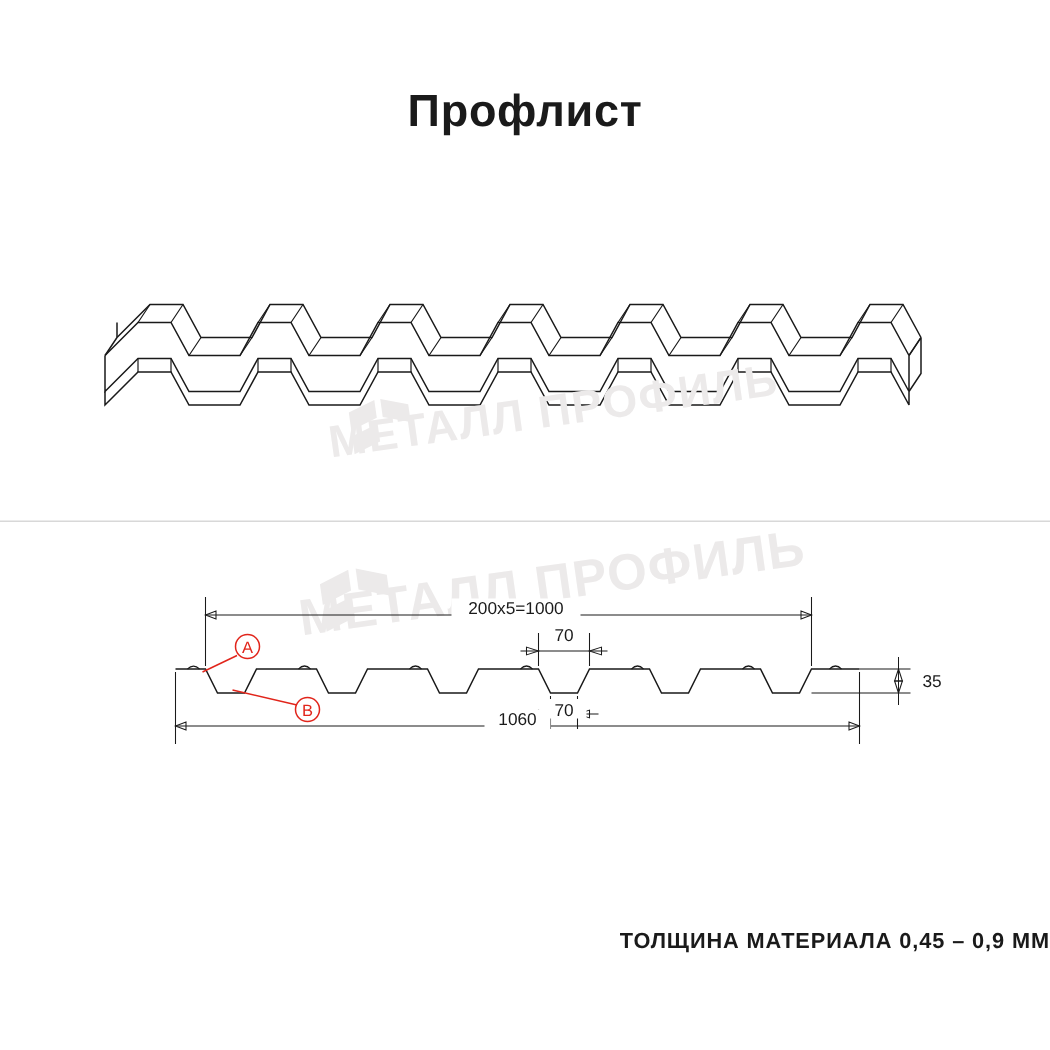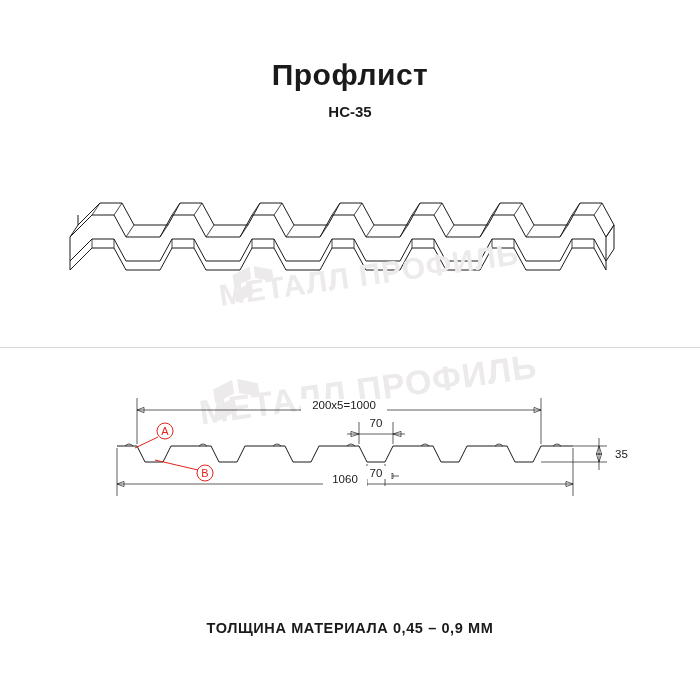--- a/index.html
+++ b/index.html
@@ -95,21 +95,21 @@
     position: absolute;
     pointer-events: none;
   }
 
   
   .footer {
     position: absolute;
     top: 620px;
     left: 0;
     width: 700px;
-    text-align: center;
+    text-align: right;
     font-size: 14.5px;
     font-weight: bold;
     letter-spacing: 0.6px;
     color: #1a1a1a;
   }
 
   svg { display: block; overflow: visible; }
   .ln { fill: none; stroke: #1a1a1a; stroke-width: 1; }
   .ln-thin { fill: none; stroke: #1a1a1a; stroke-width: 0.8; }
   .dim { fill: none; stroke: #1a1a1a; stroke-width: 0.7; }
@@ -124,21 +124,20 @@
     font-size: 11px;
     fill: #e1251b;
   }
 </style>
 </head>
 <body>
 
 <div id="page">
 
   <div class="title">Профлист</div>
-  <div class="subtitle">НС-35</div>
 
   <div class="persp-wrap">
     <svg width="580" height="140" viewBox="0 0 580 140">
 
       <path class="ln" d="M 18 50
         L 40 28 L 62 28 L 74 50 L 108 50 L 120 28 L 142 28 L 154 50
         L 188 50 L 200 28 L 222 28 L 234 50
         L 268 50 L 280 28 L 302 28 L 314 50
         L 348 50 L 360 28 L 382 28 L 394 50
         L 428 50 L 440 28 L 462 28 L 474 50

